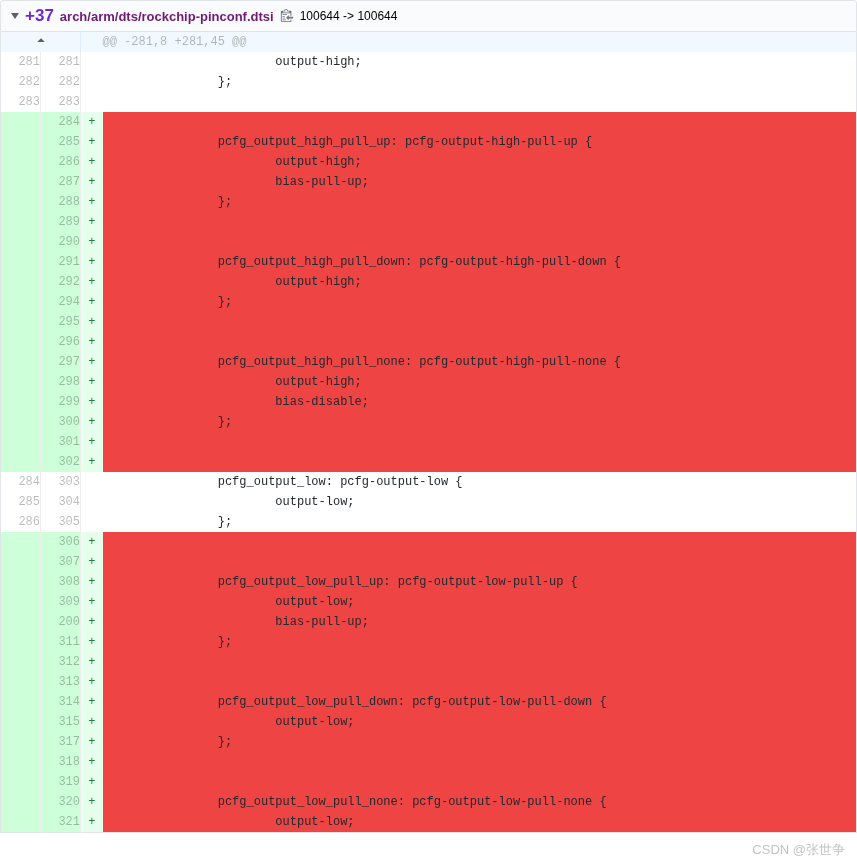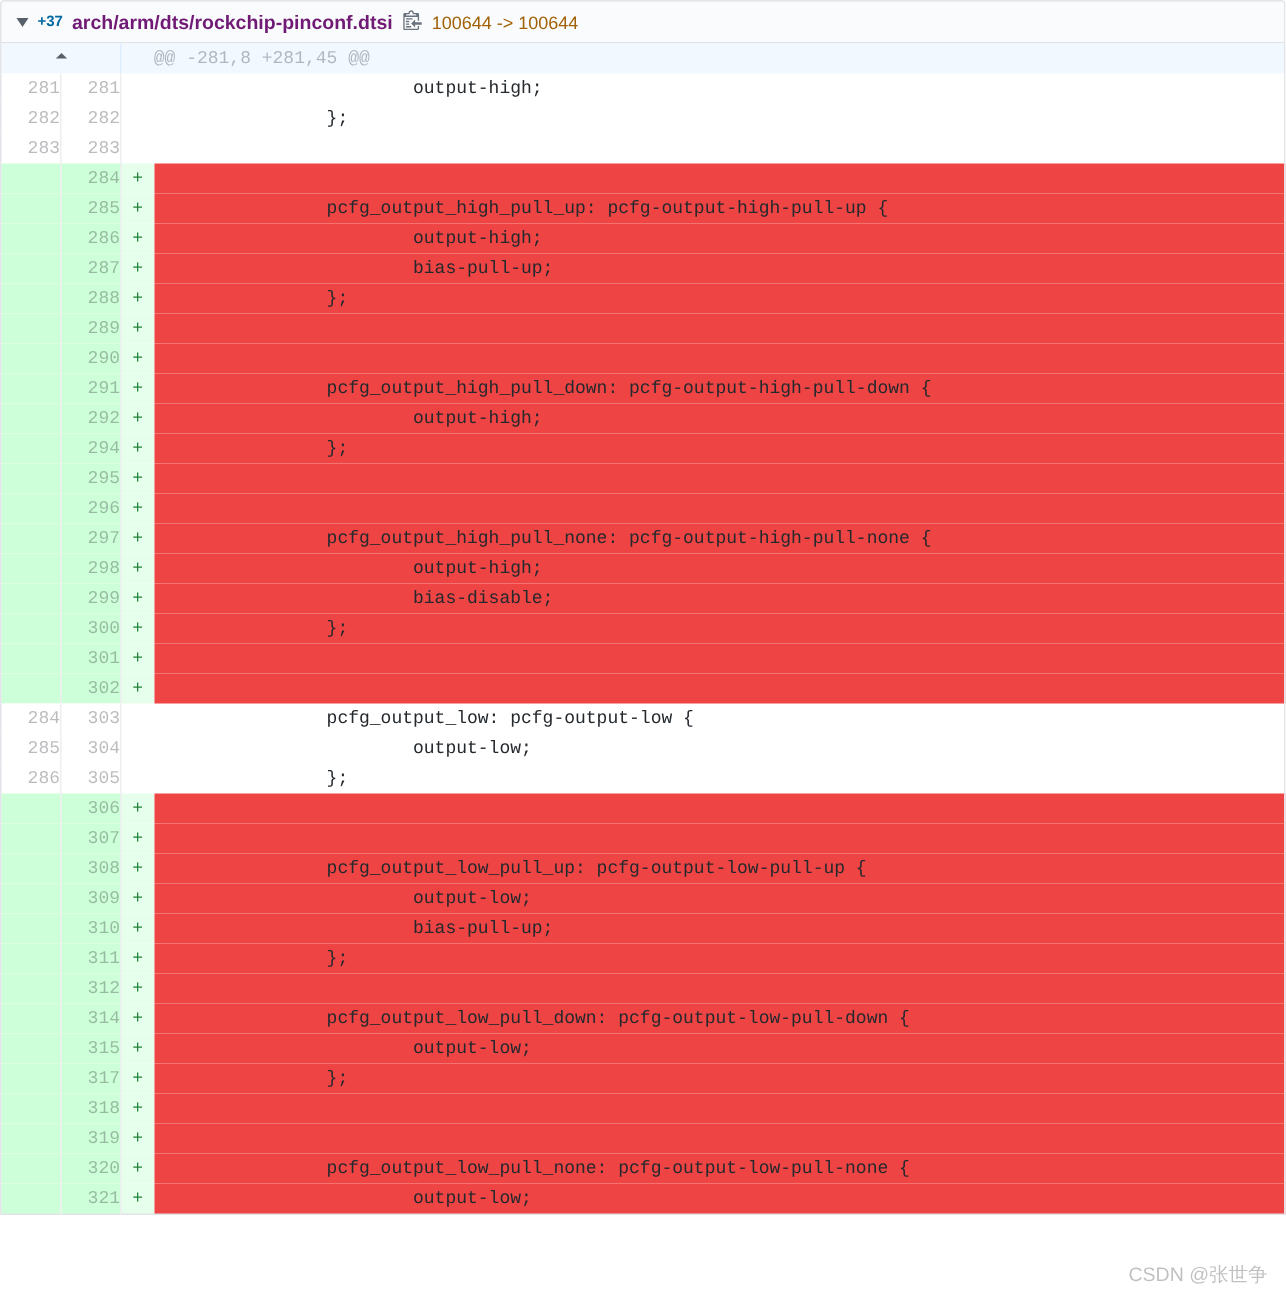--- a/index.html
+++ b/index.html
@@ -20,24 +20,24 @@
     border-radius: 3px 3px 0 0;
     gap: 6px;
   }
   .caret-down {
     width: 0; height: 0;
     border-left: 4px solid transparent;
     border-right: 4px solid transparent;
     border-top: 6px solid #586069;
     cursor: pointer;
   }
-  .stat-add { color: #0369a1; font-weight: 600; font-size: 10px; }
+  .stat-add { color: #6d28d9; font-weight: 600; font-size: 17px; }
   .file-path { font-weight: 600; font-size: 13px; color:#701a75; }
   .copy-icon svg { width: 14px; height: 14px; fill: #6a737d; }
-  .mode-text { color: #a16207; font-size: 12px; }
+  .mode-text { color: #000000; font-size: 12px; }
   .diff-table { border-collapse: collapse; width: 100%; border: 1px solid #e1e4e8; border-top: none; table-layout: fixed; }
   .diff-table td { padding: 0; vertical-align: top; }
   .lineno {
     width: 36px;
     text-align: right;
     padding: 0 8px;
     color: rgba(27,31,35,0.3);
     background: #fff;
     font-family: SFMono-Regular, Consolas, "Liberation Mono", Menlo, monospace;
     font-size: 12px;
@@ -286,33 +286,39 @@
         <td class="code add">                pcfg_output_low_pull_up: pcfg-output-low-pull-up {</td>
       </tr>
       <tr>
         <td class="lineno add"></td>
         <td class="lineno add">309</td>
         <td class="marker add">+</td>
         <td class="code add">                        output-low;</td>
       </tr>
       <tr>
         <td class="lineno add"></td>
-        <td class="lineno add">310</td>
+        <td class="lineno add">200</td>
         <td class="marker add">+</td>
         <td class="code add">                        bias-pull-up;</td>
       </tr>
       <tr>
         <td class="lineno add"></td>
         <td class="lineno add">311</td>
         <td class="marker add">+</td>
         <td class="code add">                };</td>
       </tr>
       <tr>
         <td class="lineno add"></td>
         <td class="lineno add">312</td>
+        <td class="marker add">+</td>
+        <td class="code add"></td>
+      </tr>
+      <tr>
+        <td class="lineno add"></td>
+        <td class="lineno add">313</td>
         <td class="marker add">+</td>
         <td class="code add"></td>
       </tr>
       <tr>
         <td class="lineno add"></td>
         <td class="lineno add">314</td>
         <td class="marker add">+</td>
         <td class="code add">                pcfg_output_low_pull_down: pcfg-output-low-pull-down {</td>
       </tr>
       <tr>

